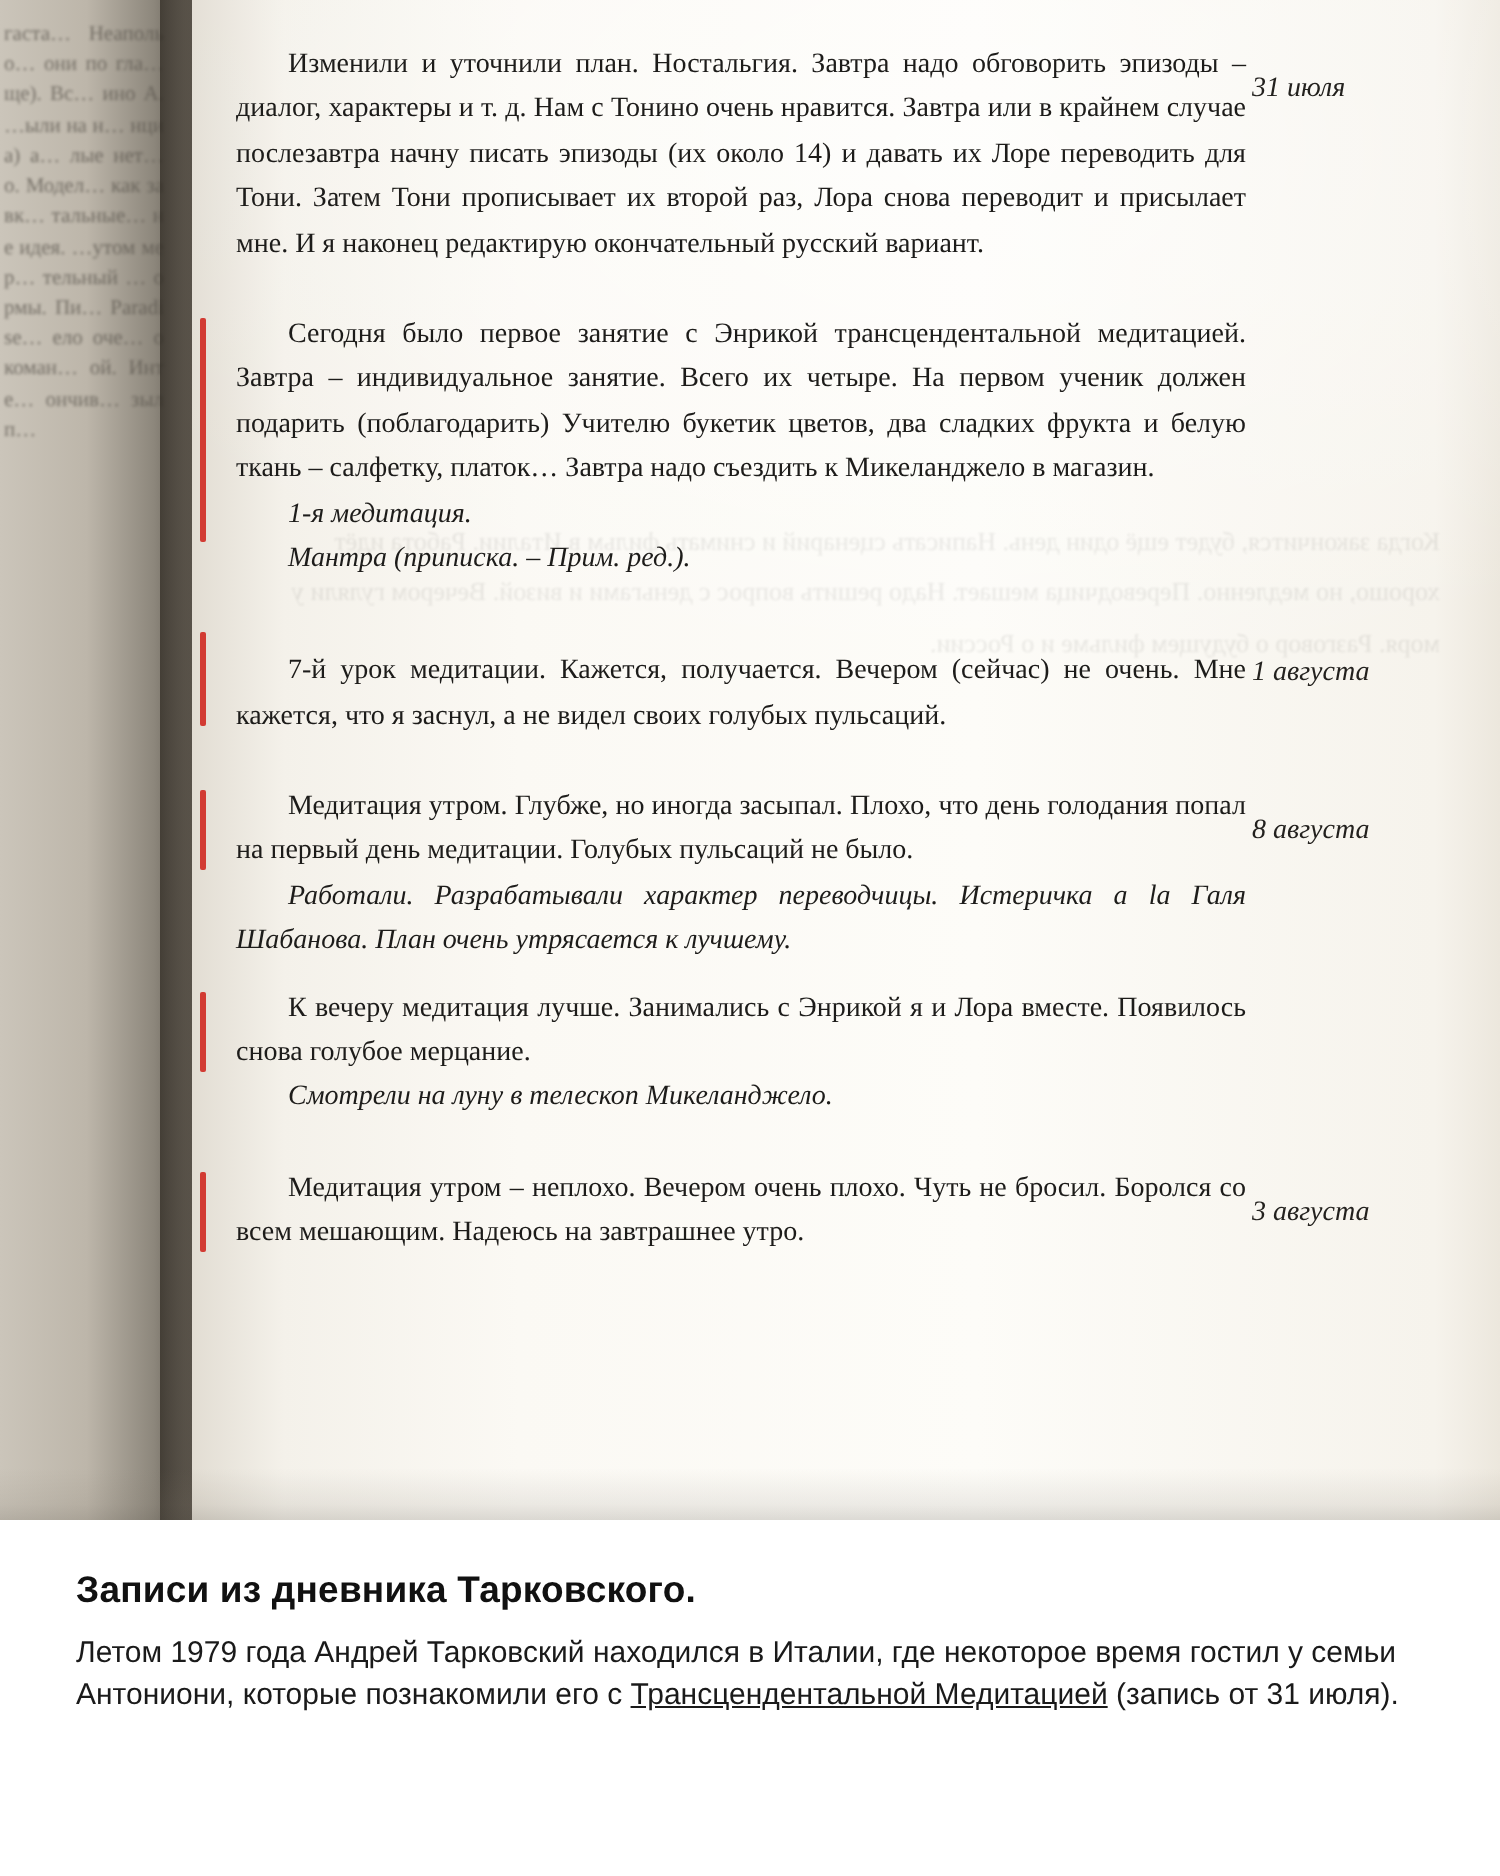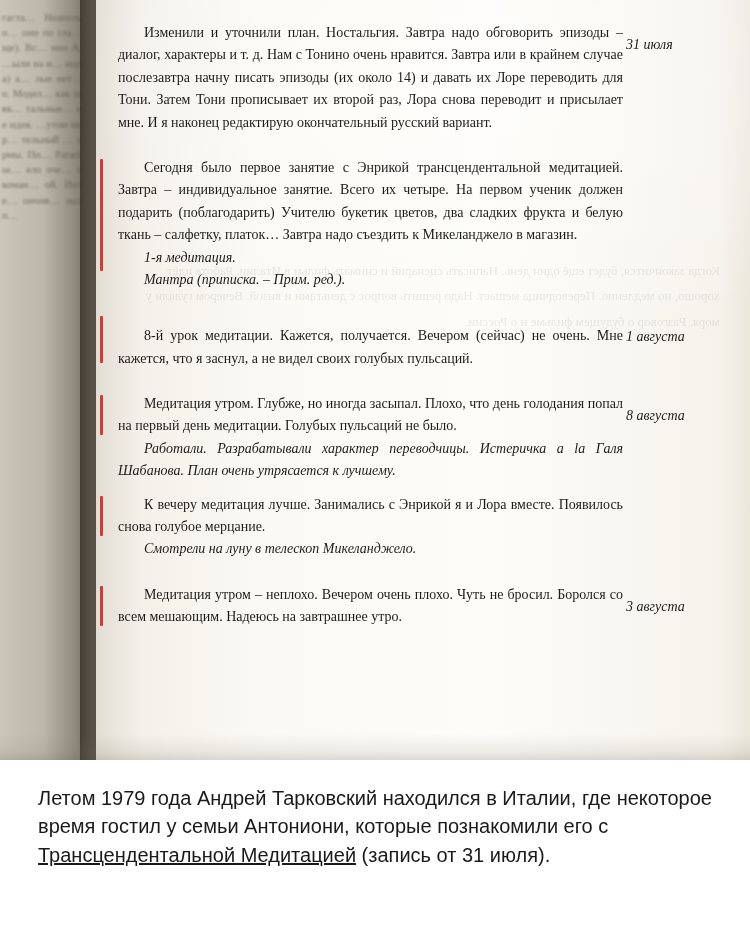--- a/index.html
+++ b/index.html
@@ -175,21 +175,21 @@
     font-family: "Liberation Sans", sans-serif;
   }
   .caption-title {
     font-size: 18.5px;
     font-weight: bold;
     color: #111111;
     margin: 0 0 10px 0;
     letter-spacing: 0.1px;
   }
   .caption-text {
-    font-size: 20px;
+    font-size: 15px;
     line-height: 1.42;
     color: #1a1a1a;
     margin: 0;
   }
   .u { text-decoration: underline; }
 </style>
 </head>
 <body>
 
 <div class="page">
@@ -231,21 +231,21 @@
       <div class="gap-md"></div>
 
       <div class="entry">
         <div class="date-label">1 августа</div>
         <div class="bracket mark-2"></div>
       </div>
 
       <div class="entry" style="margin-top:2px;">
         <div class="bracket mark-3"></div>
         <div class="entry-body">
-          <p class="para">8-й урок медитации. Кажется, получается. Вечером (сейчас) не очень. Мне кажется, что я заснул, а не видел своих голубых пульсаций.</p>
+          <p class="para">7-й урок медитации. Кажется, получается. Вечером (сейчас) не очень. Мне кажется, что я заснул, а не видел своих голубых пульсаций.</p>
         </div>
       </div>
 
       <div class="gap-md"></div>
 
       <div class="entry">
         <div class="date-label">8 августа</div>
         <div class="bracket mark-4"></div>
         <div class="entry-body">
           <p class="para">Медитация утром. Глубже, но иногда засыпал. Плохо, что день го­лодания попал на первый день медитации. Голубых пульсаций не было.</p>
@@ -271,16 +271,17 @@
 
         </div>
       </div>
 
     </div>
 
     <div class="photo-bottom-shadow"></div>
   </div>
 
   <div class="caption">
+    <p class="caption-title">Записи из дневника Тарковского.</p>
     <p class="caption-text"><span>Летом 1979 года Андрей Тарковский находился в Италии, где некоторое время гостил у семьи Антониони, которые познакомили его с </span><span class="u">Трансцендентальной Медитацией</span><span> (запись от 31 июля).</span></p>
   </div>
 
 </div>
 
 </body></html>

